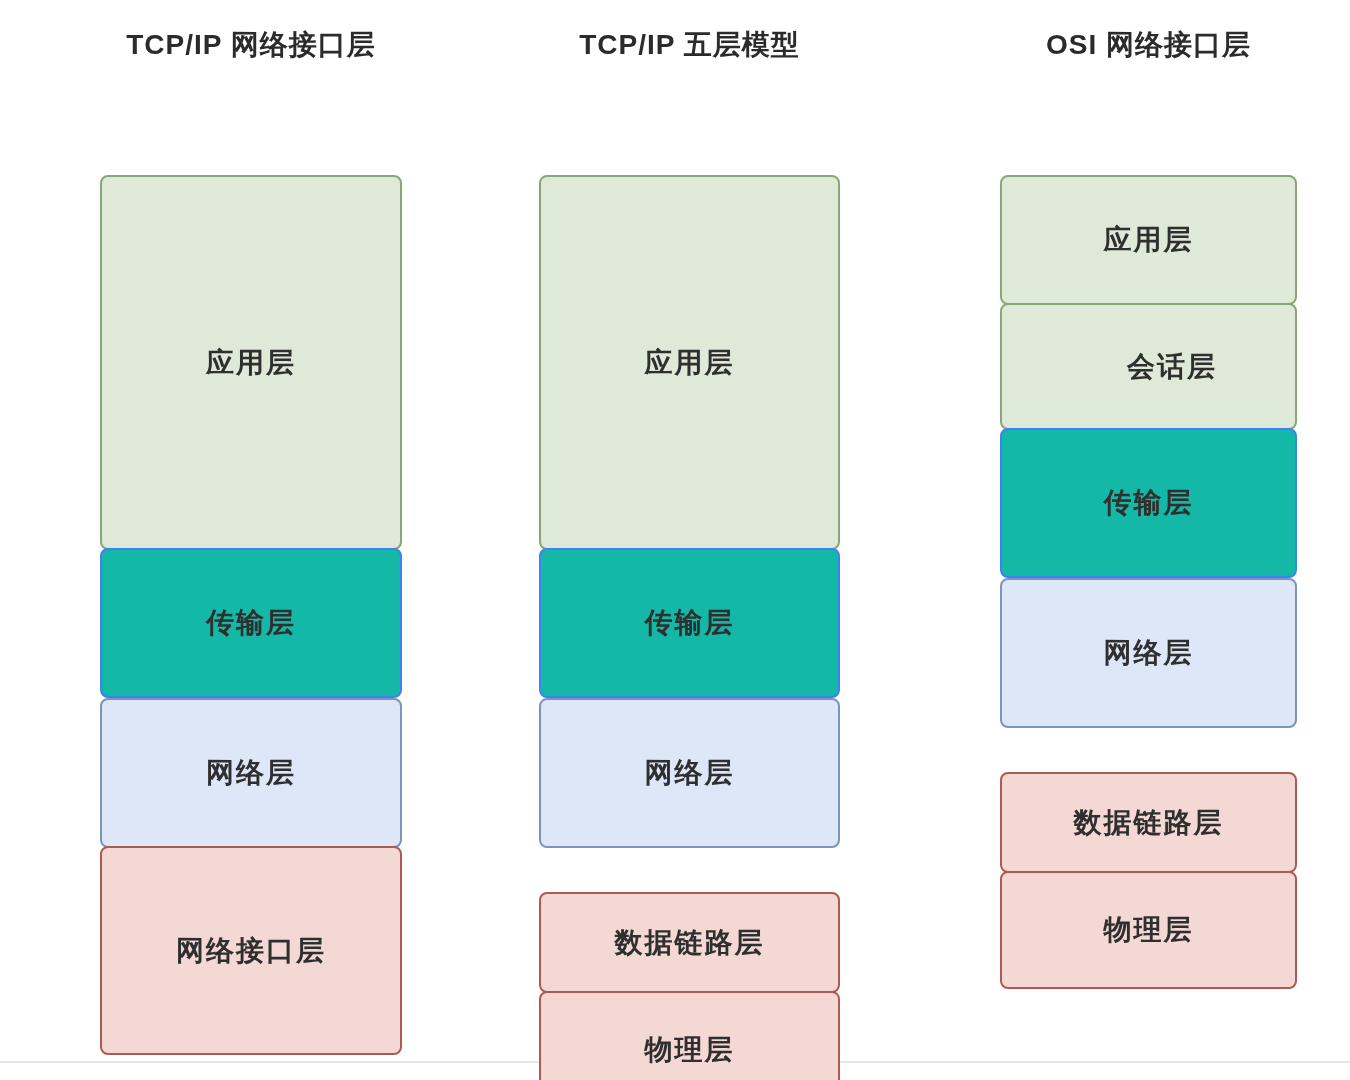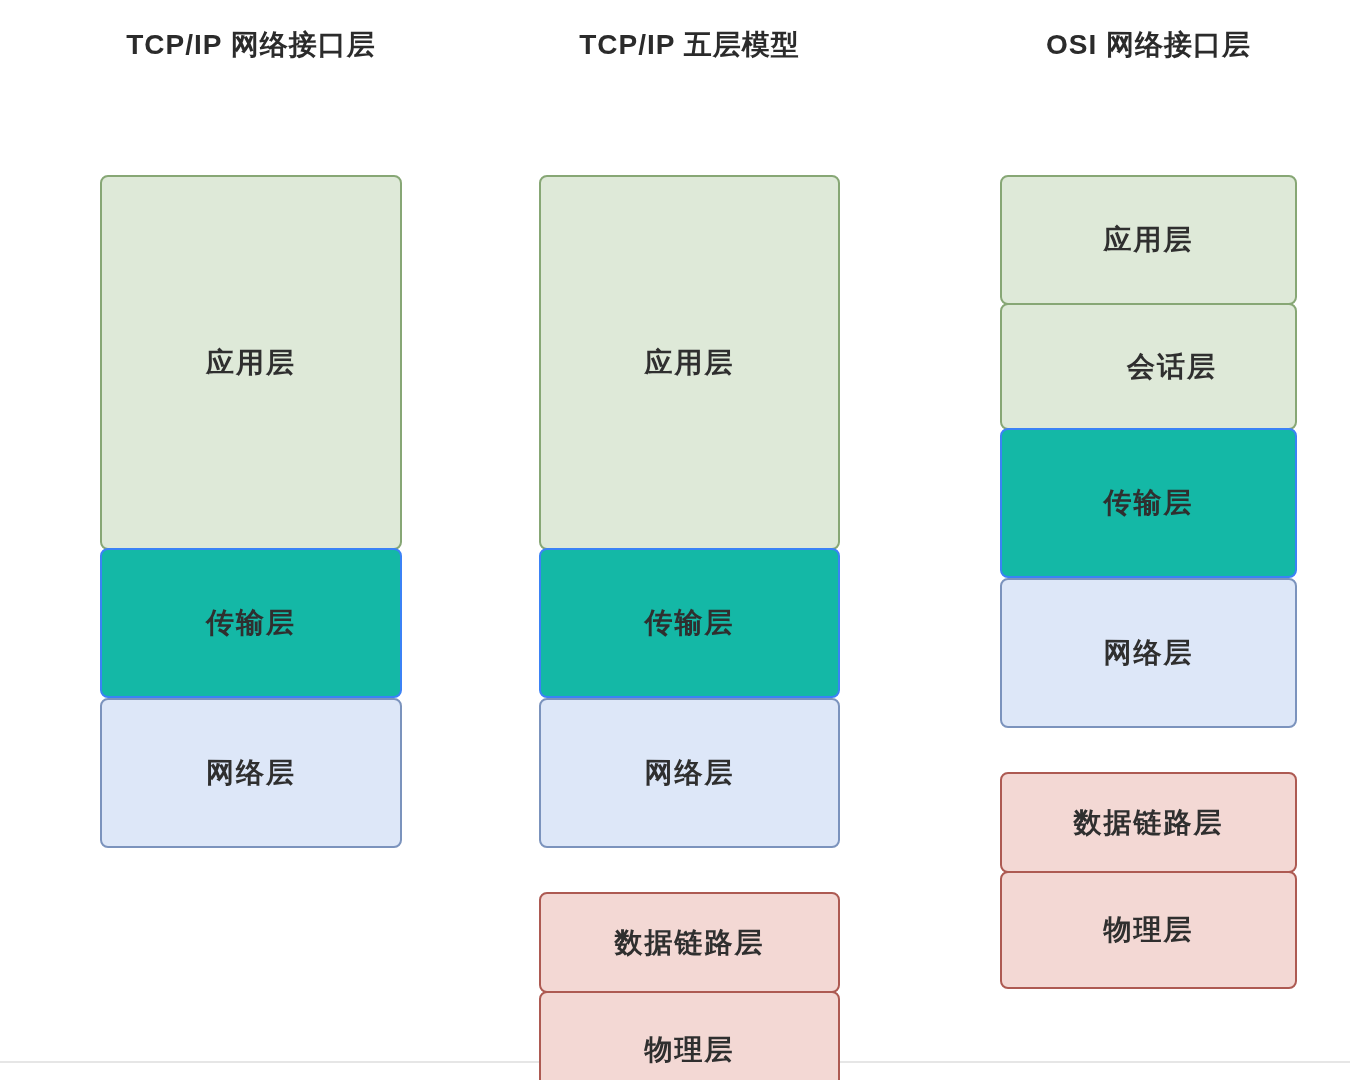--- a/index.html
+++ b/index.html
@@ -95,20 +95,23 @@
     <div class="stack">
       <div class="layer first t-app h-app-big">
         <span class="layer-label">应用层</span>
       </div>
       <div class="layer t-trans h-trans">
         <span class="layer-label">传输层</span>
       </div>
       <div class="layer gap0 t-net h-net">
         <span class="layer-label">网络层</span>
       </div>
+      <div class="layer t-link h-netif">
+        <span class="layer-label">网络接口层</span>
+      </div>
     </div>
   </div>
 
   <div class="column col-2">
     <div class="col-title">TCP/IP 五层模型</div>
     <div class="stack">
       <div class="layer first t-app h-app-big">
         <span class="layer-label">应用层</span>
       </div>
       <div class="layer t-trans h-trans">

